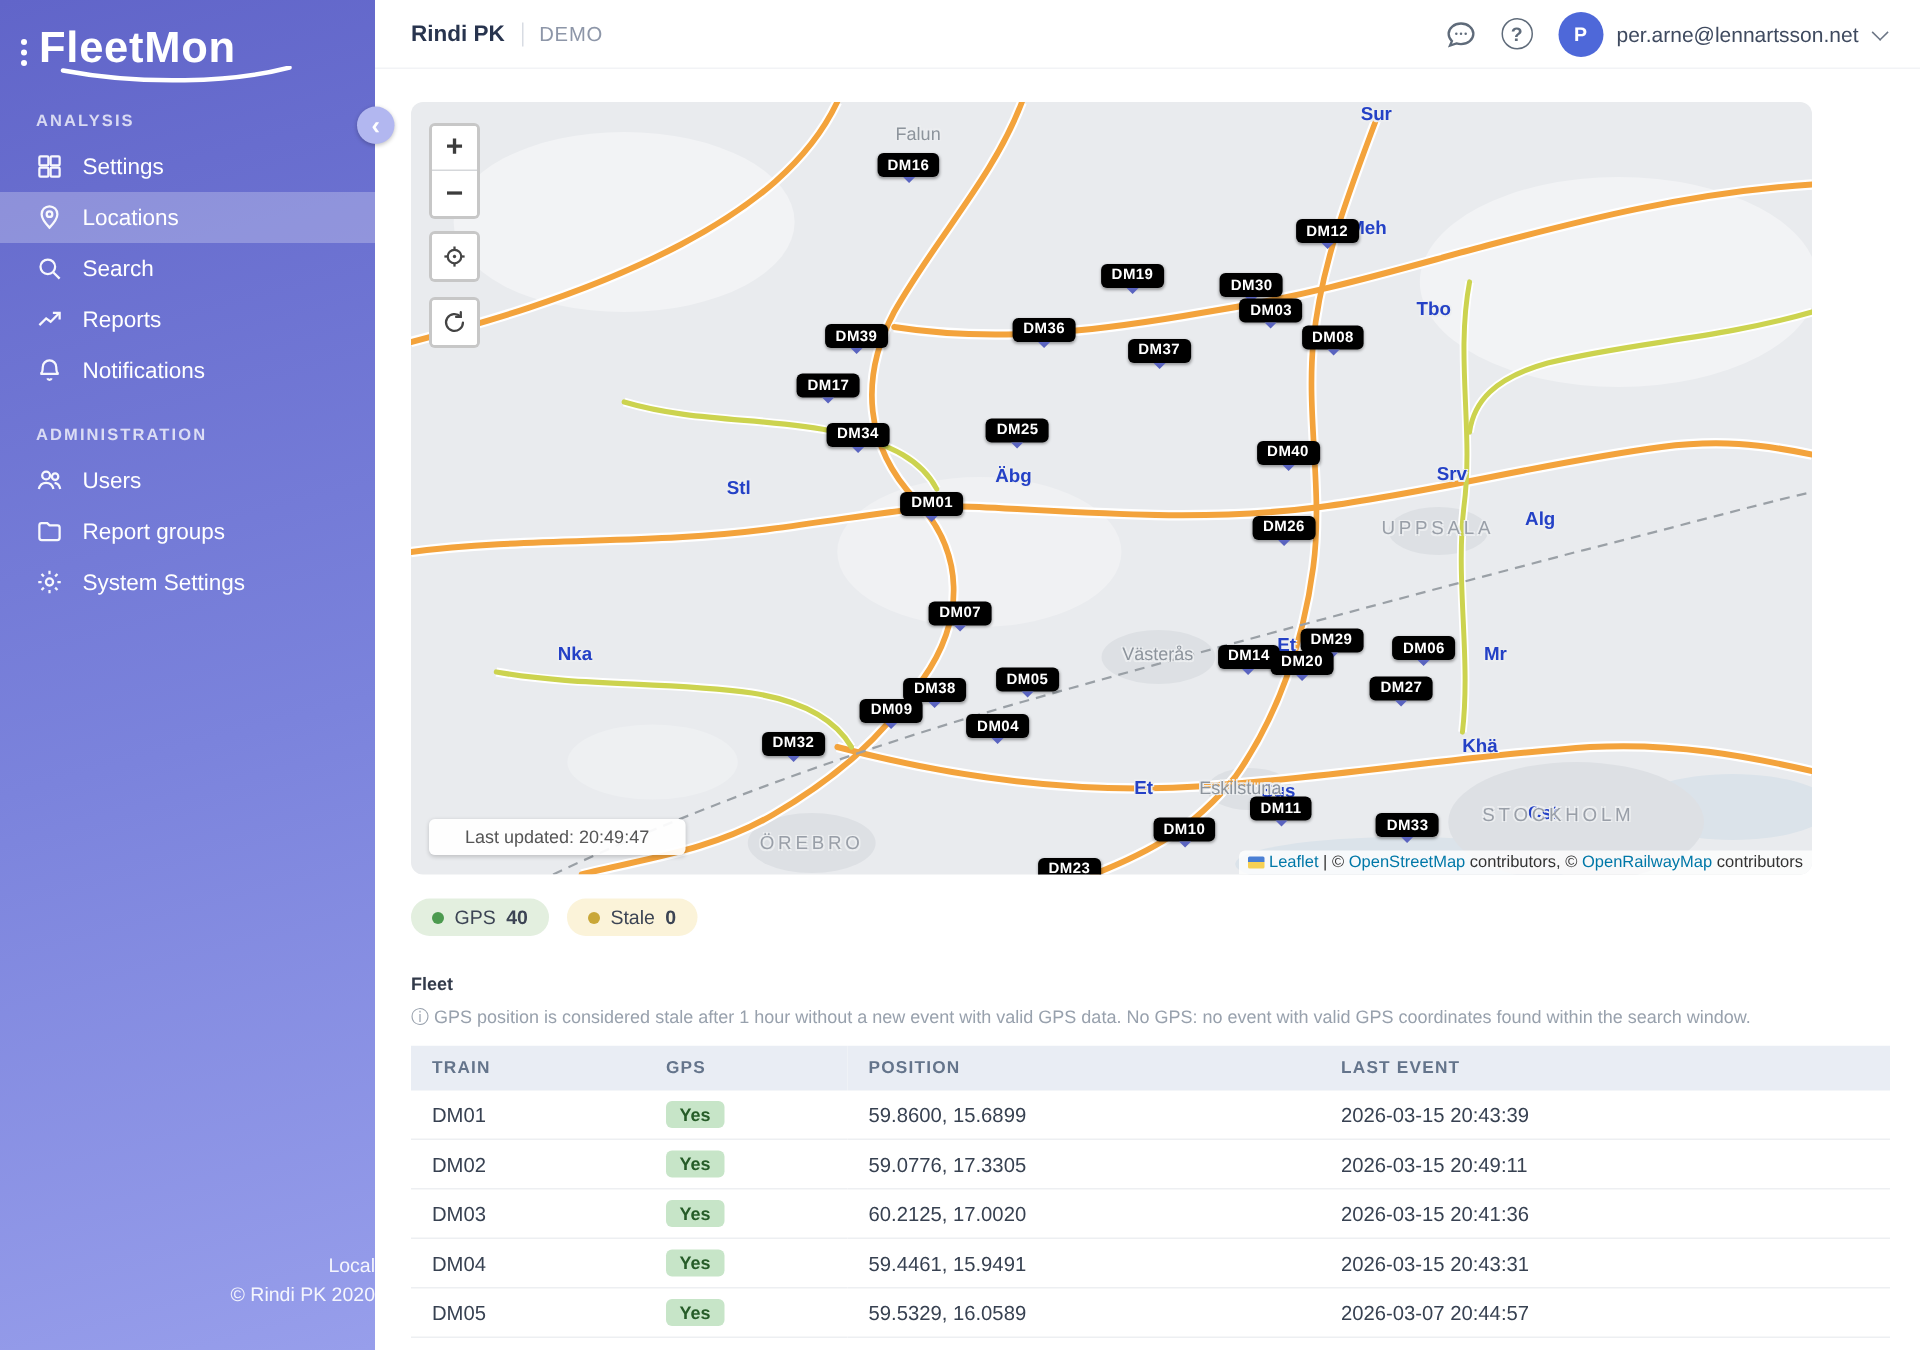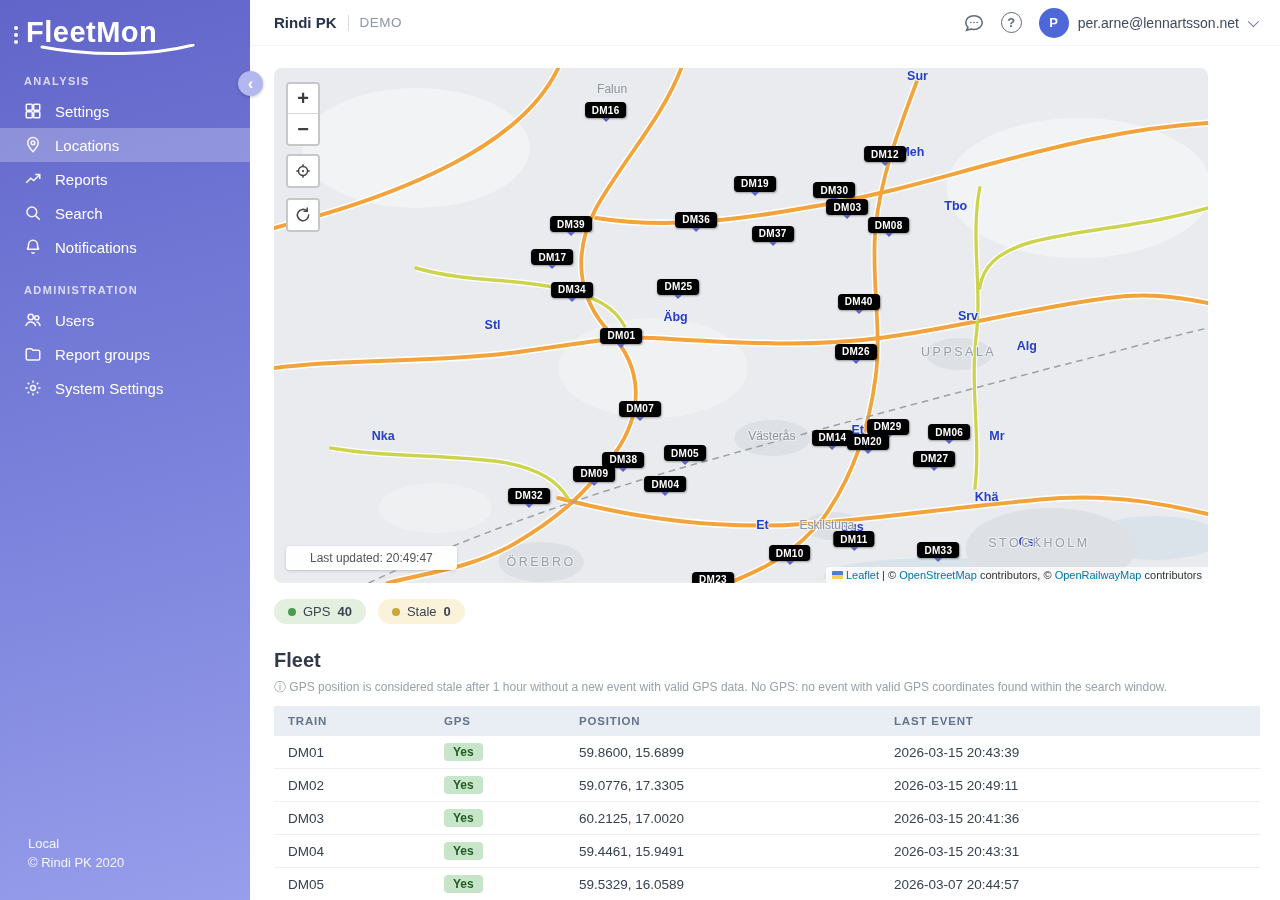--- a/index.html
+++ b/index.html
@@ -14,21 +14,21 @@
   .logo-dots { position:absolute; left:14px; top:26px; width:4px; height:4px; border-radius:50%;
     background:#fff; box-shadow:0 7px 0 #fff, 0 14px 0 #fff; display:inline-block; }
   .logo-swoosh { position:absolute; left:40px; top:44px; }
   .nav-section-label { margin:20px 24px 7px; font-size:11px; font-weight:bold; letter-spacing:1.4px;
     color:rgba(255,255,255,0.75); }
   .nav-item { display:flex; align-items:center; gap:13px; padding:8px 24px; font-size:15px;
     color:#fff; cursor:pointer; }
   .nav-item.active { background:rgba(255,255,255,0.25); }
   .nav-icon { width:18px; height:18px; flex:0 0 18px; opacity:0.95; }
   .nav-icon svg { width:18px; height:18px; display:block; }
-  .sidebar-footer { position:absolute; bottom:28px; width:100%; text-align:left; font-size:13px;
+  .sidebar-footer { position:absolute; bottom:28px; width:100%; text-align:right; font-size:13px;
     color:rgba(255,255,255,0.9); line-height:19px;padding-left:28px; }
   .collapse-btn { position:fixed; left:238px; top:71px; width:25px; height:25px; border-radius:50%;
     border:none; background:#b2b7f0; color:#fff; font-size:16px; line-height:23px; cursor:pointer; z-index:30;
     box-shadow:0 1px 3px rgba(0,0,0,0.25); }
   .chev-left::before { content:"‹"; font-size:17px; font-weight:bold; }
 
   
   .main { margin-left:250px; width:1030px; }
   .topbar { height:46px; background:#fff; display:flex; align-items:center; padding:0 24px;
     border-bottom:1px solid #f2f3f6; }
@@ -84,21 +84,21 @@
   
   .badges { display:flex; gap:12px; margin:16px 0 0 24px; }
   .pill { display:inline-flex; align-items:center; gap:7px; padding:5px 14px; border-radius:14px;
     font-size:13px; color:#3c4454; }
   .pill b { font-weight:bold; }
   .pill-gps { background:#e3efdf; }
   .pill-stale { background:#fbf3d9;align-items:center; }
   .dot { width:8px; height:8px; border-radius:50%; display:inline-block; }
 
   
-  .fleet-title { margin:25px 0 7px 24px; font-size:20px; font-weight:bold; color:#323a4a; }
+  .fleet-title { margin:25px 0 7px 24px; font-size:12px; font-weight:bold; color:#323a4a; }
   .fleet-info { margin-left:24px; font-size:12px; color:#98a1ad; }
   .fleet-info::before { content:"ⓘ "; }
   .table-wrap { margin:10px 20px 0 24px; width:986px; height:196px; overflow:hidden; }
   table { width:100%; border-collapse:collapse; }
   thead th { background:#e9edf4; text-align:left; font-size:11.5px; font-weight:bold; color:#64748b;
     letter-spacing:0.8px; padding:9px 14px; }
   tbody td { padding:7px 14px; border-bottom:1px solid #edeff2; font-size:13.5px; color:#374151; }
   .col-train { width:156px; } .col-gps { width:135px; } .col-pos { width:315px; }
   .yes-badge { display:inline-block; background:#c7e5c8; color:#265c28; padding:2px 9px;
     border-radius:4px; font-size:12px; font-weight:600; }
@@ -132,34 +132,34 @@
           <svg viewBox="0 0 24 24" fill="none" stroke="currentColor" stroke-width="2">
             <path d="M12 21s7-7.6 7-12a7 7 0 0 0-14 0c0 4.4 7 12 7 12z"></path>
             <circle cx="12" cy="9" r="2.5"></circle>
           </svg>
         </span>
         <span>Locations</span>
       </div>
       <div class="nav-item">
         <span class="nav-icon">
           <svg viewBox="0 0 24 24" fill="none" stroke="currentColor" stroke-width="2">
+            <circle cx="10.5" cy="10.5" r="6.5"></circle>
+            <line x1="15.5" y1="15.5" x2="21" y2="21"></line>
+          </svg>
+        </span>
+        <span>Search</span>
+      </div>
+      <div class="nav-item">
+        <span class="nav-icon">
+          <svg viewBox="0 0 24 24" fill="none" stroke="currentColor" stroke-width="2">
             <polyline points="3,17 9,11 13,14 21,6"></polyline>
             <polyline points="15,6 21,6 21,12"></polyline>
           </svg>
         </span>
         <span>Reports</span>
-      </div>
-      <div class="nav-item">
-        <span class="nav-icon">
-          <svg viewBox="0 0 24 24" fill="none" stroke="currentColor" stroke-width="2">
-            <circle cx="10.5" cy="10.5" r="6.5"></circle>
-            <line x1="15.5" y1="15.5" x2="21" y2="21"></line>
-          </svg>
-        </span>
-        <span>Search</span>
       </div>
       <div class="nav-item">
         <span class="nav-icon">
           <svg viewBox="0 0 24 24" fill="none" stroke="currentColor" stroke-width="2">
             <path d="M6 9a6 6 0 0 1 12 0c0 5 2 6 2 6H4s2-1 2-6z"></path>
             <path d="M10 19a2.2 2.2 0 0 0 4 0"></path>
           </svg>
         </span>
         <span>Notifications</span>
       </div>

